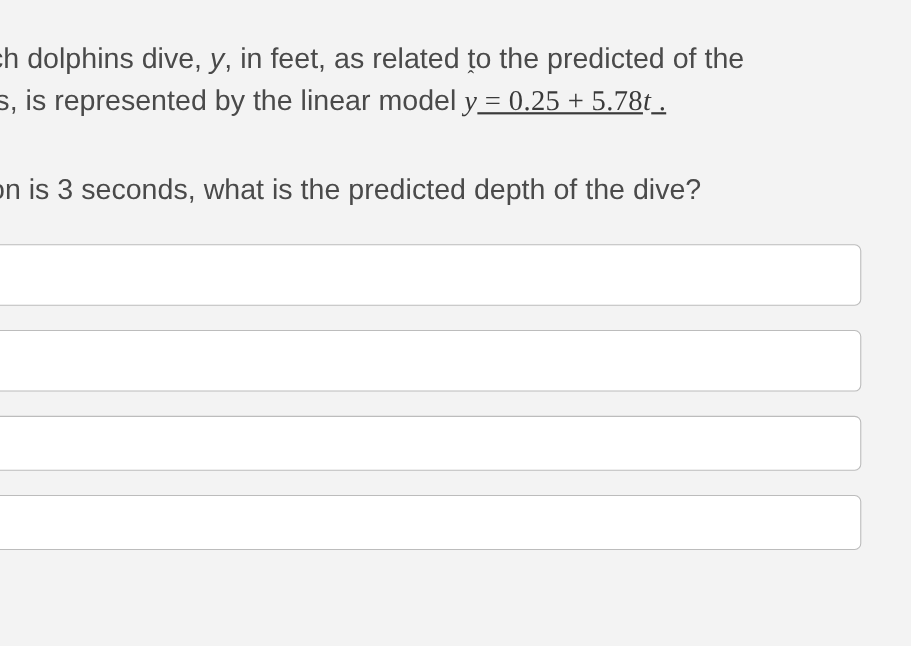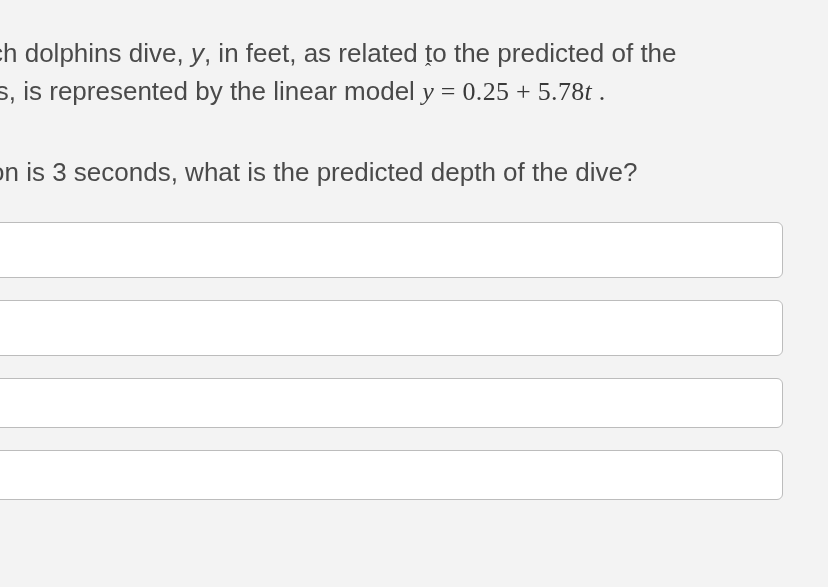--- a/index.html
+++ b/index.html
@@ -39,20 +39,21 @@
     top: -12px;
     left: 50%;
     transform: translateX(-50%);
     font-style: normal;
     font-size: 18px;
     line-height: 1;
     font-family: "Times New Roman", Times, serif;
   }
   .formula .upright {
     font-style: normal;
+    text-decoration: underline;
   }
   .question {
     margin-left: -10px;
     margin-top: 44px;
     margin-bottom: 30px;
     white-space: nowrap;
   }
   .inputs {
     margin-left: -10px;
     padding-right: 40px;

